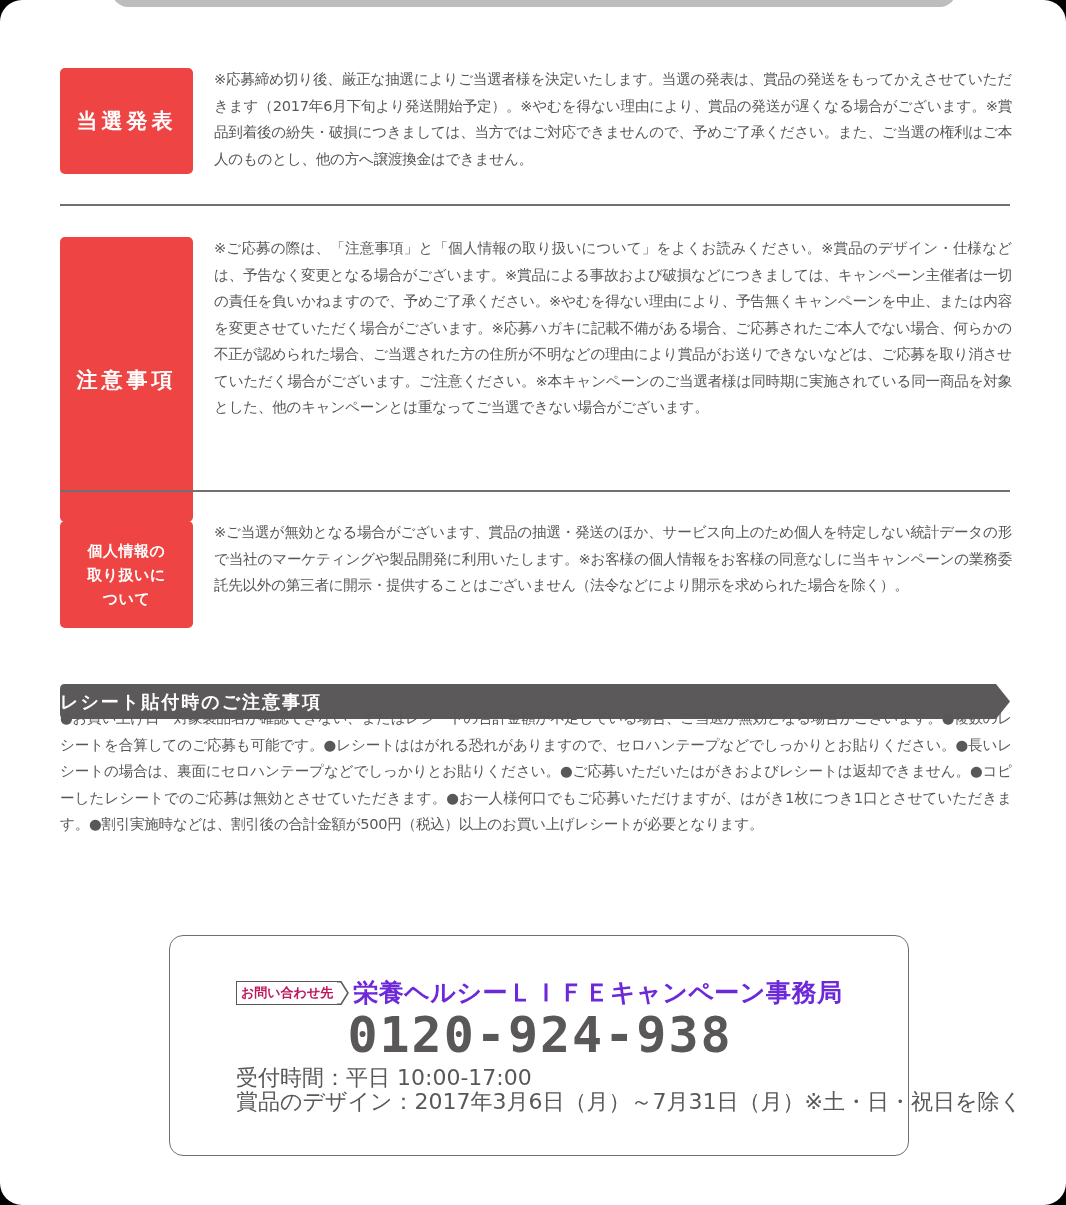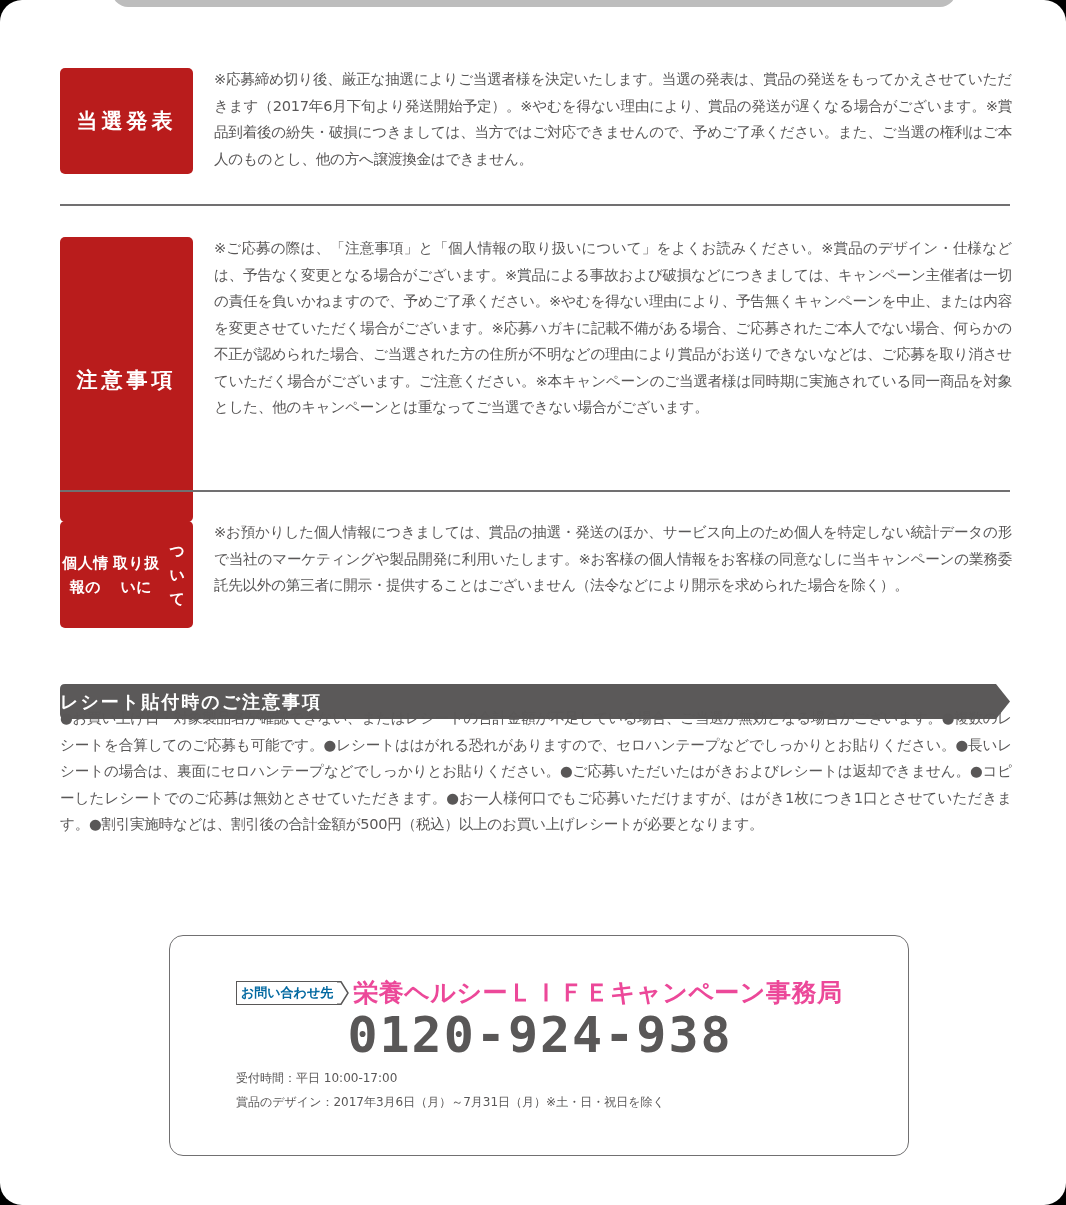--- a/index.html
+++ b/index.html
@@ -3,45 +3,45 @@
 <meta charset="utf-8">
 <style>
   html, body { margin:0; padding:0; }
   body { width:1066px; height:1205px; background:#000; position:relative; overflow:hidden;
          font-family:"DejaVu Sans","Liberation Sans",sans-serif; color:#595757; }
   .card { position:absolute; left:0; top:0; width:1066px; height:1205px; background:#fff;
           border-radius:22px; overflow:hidden; }
   .top-tab { position:absolute; left:112px; top:-20px; width:844px; height:27px; background:#bdbdbd;
              border-radius:0 0 16px 16px; }
   .section { position:absolute; left:60px; width:950px; }
-  .label-box { position:absolute; left:0; top:0; width:133px; background:#b91c1c; color:#fff;
+  .label-box { position:absolute; left:0; top:0; width:133px; background:#ef4444; color:#fff;
                border-radius:5px; display:flex; align-items:center; justify-content:center;
                text-align:center; font-weight:bold; }
   .label-lg { font-size:21px; letter-spacing:4px; }
   .label-sm { font-size:15px; line-height:24px; letter-spacing:0.5px; }
   .body-text { position:absolute; left:154px; top:-2px; width:798px; font-size:14.6px;
                line-height:26.5px; color:#595757; letter-spacing:-0.3px; text-align:justify; }
   .rule { position:absolute; left:60px; width:950px; height:2px; background:#717071; }
   .banner { position:absolute; left:60px; top:684px; width:950px; height:35px; }
   .banner svg { position:absolute; left:0; top:0; }
   .banner-label { position:absolute; left:0; top:0; width:950px; height:35px; line-height:35px;
                   text-align:left; color:#fff; font-size:18px; font-weight:bold; letter-spacing:2px; }
   .notes { position:absolute; left:60px; top:705px; width:952px; font-size:14.6px; line-height:26.5px;
            color:#595757; letter-spacing:-0.3px; text-align:justify; }
   .contact { position:absolute; left:169px; top:935px; width:740px; height:221px;
              border:1.5px solid #717071; border-radius:14px; box-sizing:border-box; }
   .contact-head { position:absolute; left:66px; top:40px; display:flex; align-items:center; white-space:nowrap; }
   .tag { position:relative; display:inline-block; border:1.5px solid #595757; border-right:none;
-         font-size:13px; font-weight:bold; padding:1px 4px 1px 4px; height:20px; line-height:20px; color:#0369a1; }
+         font-size:13px; font-weight:bold; padding:1px 4px 1px 4px; height:20px; line-height:20px; color:#be185d; }
   .tag-arrow { display:inline-block; width:12px; height:24px; }
-  .office { font-size:25px; font-weight:bold; margin-left:4px; color:#ec4899; letter-spacing:0.5px; }
+  .office { font-size:25px; font-weight:bold; margin-left:4px; color:#6d28d9; letter-spacing:0.5px; }
   .phone { position:absolute; left:0; width:740px; top:70px; text-align:center;
            font-family:"DejaVu Sans Mono","Liberation Mono",monospace; font-size:50px; font-weight:bold;
            color:#595757; letter-spacing:2px; padding-left:0; }
-  .hours { position:absolute; left:66px; top:130px; font-size:12px; line-height:24px; color:#595757; white-space:nowrap; }
+  .hours { position:absolute; left:66px; top:130px; font-size:22px; line-height:24px; color:#595757; white-space:nowrap; }
 </style>
 </head>
 <body>
 
 <div class="card">
   <div class="top-tab"></div>
 
   <div class="section" style="top:68px; height:106px;">
     <div class="label-box label-lg" style="height:106px;">当選発表</div>
     <div class="body-text">※応募締め切り後、厳正な抽選によりご当選者様を決定いたします。当選の発表は、賞品の発送をもってかえさせていただきます（2017年6月下旬より発送開始予定）。※やむを得ない理由により、賞品の発送が遅くなる場合がございます。※賞品到着後の紛失・破損につきましては、当方ではご対応できませんので、予めご了承ください。また、ご当選の権利はご本人のものとし、他の方へ譲渡換金はできません。</div>
@@ -50,26 +50,26 @@
   <div class="rule" style="top:204px;"></div>
 
   <div class="section" style="top:237px; height:223px;">
     <div class="label-box label-lg" style="height:285px;">注意事項</div>
     <div class="body-text">※ご応募の際は、「注意事項」と「個人情報の取り扱いについて」をよくお読みください。※賞品のデザイン・仕様などは、予告なく変更となる場合がございます。※賞品による事故および破損などにつきましては、キャンペーン主催者は一切の責任を負いかねますので、予めご了承ください。※やむを得ない理由により、予告無くキャンペーンを中止、または内容を変更させていただく場合がございます。※応募ハガキに記載不備がある場合、ご応募されたご本人でない場合、何らかの不正が認められた場合、ご当選された方の住所が不明などの理由により賞品がお送りできないなどは、ご応募を取り消させていただく場合がございます。ご注意ください。※本キャンペーンのご当選者様は同時期に実施されている同一商品を対象とした、他のキャンペーンとは重なってご当選できない場合がございます。</div>
   </div>
 
   <div class="rule" style="top:490px;"></div>
 
   <div class="section" style="top:521px; height:107px;">
-    <div class="label-box label-sm" style="height:107px; ">
+    <div class="label-box label-sm" style="height:107px; flex-direction:column;">
       <span>個人情報の</span>
       <span>取り扱いに</span>
       <span>ついて</span>
     </div>
-    <div class="body-text">※お預かりした個人情報につきましては、賞品の抽選・発送のほか、サービス向上のため個人を特定しない統計データの形で当社のマーケティングや製品開発に利用いたします。※お客様の個人情報をお客様の同意なしに当キャンペーンの業務委託先以外の第三者に開示・提供することはございません（法令などにより開示を求められた場合を除く）。</div>
+    <div class="body-text">※ご当選が無効となる場合がございます、賞品の抽選・発送のほか、サービス向上のため個人を特定しない統計データの形で当社のマーケティングや製品開発に利用いたします。※お客様の個人情報をお客様の同意なしに当キャンペーンの業務委託先以外の第三者に開示・提供することはございません（法令などにより開示を求められた場合を除く）。</div>
   </div>
 
   <div class="banner">
     <svg width="952" height="35" viewBox="0 0 952 35">
       <path d="M5 0 H936 L950 17.5 L936 35 H5 Q0 35 0 30 V5 Q0 0 5 0 Z" fill="#5b5959"></path>
     </svg>
     <div class="banner-label">レシート貼付時のご注意事項</div>
   </div>
 
   <div class="notes">●お買い上げ日・対象製品名が確認できない、またはレシートの合計金額が不足している場合、ご当選が無効となる場合がございます。●複数のレシートを合算してのご応募も可能です。●レシートははがれる恐れがありますので、セロハンテープなどでしっかりとお貼りください。●長いレシートの場合は、裏面にセロハンテープなどでしっかりとお貼りください。●ご応募いただいたはがきおよびレシートは返却できません。●コピーしたレシートでのご応募は無効とさせていただきます。●お一人様何口でもご応募いただけますが、はがき1枚につき1口とさせていただきます。●割引実施時などは、割引後の合計金額が500円（税込）以上のお買い上げレシートが必要となります。</div>

